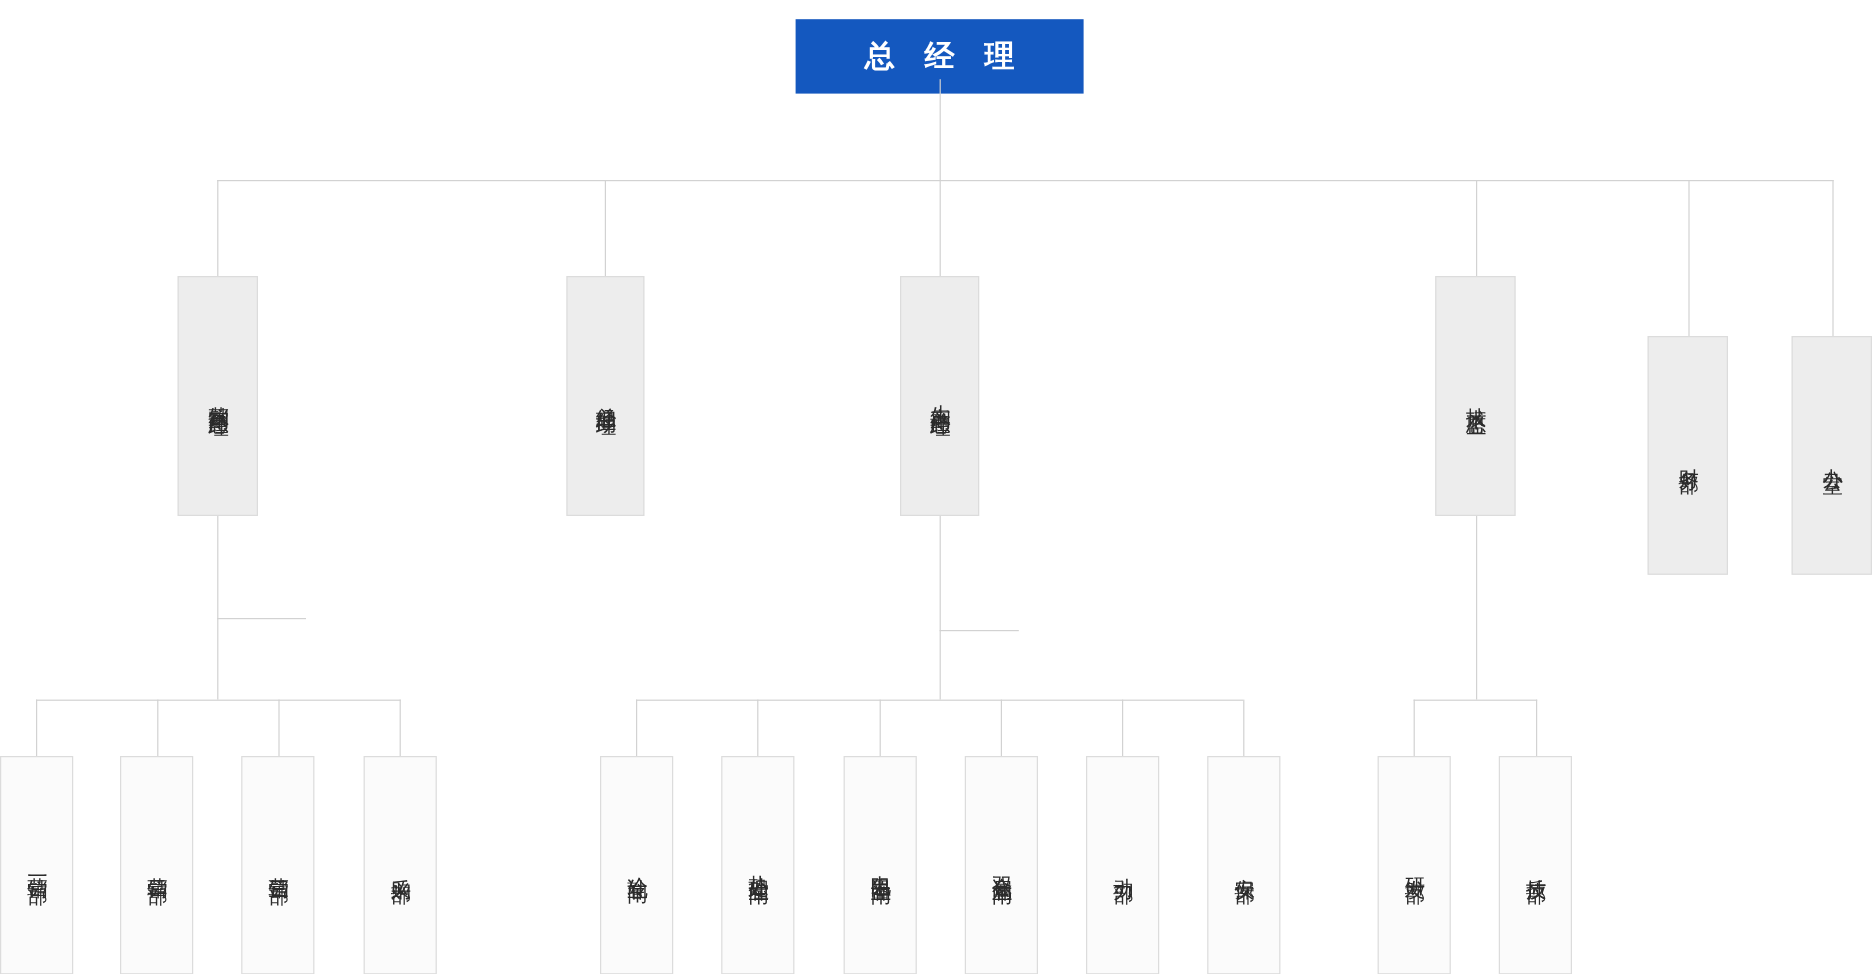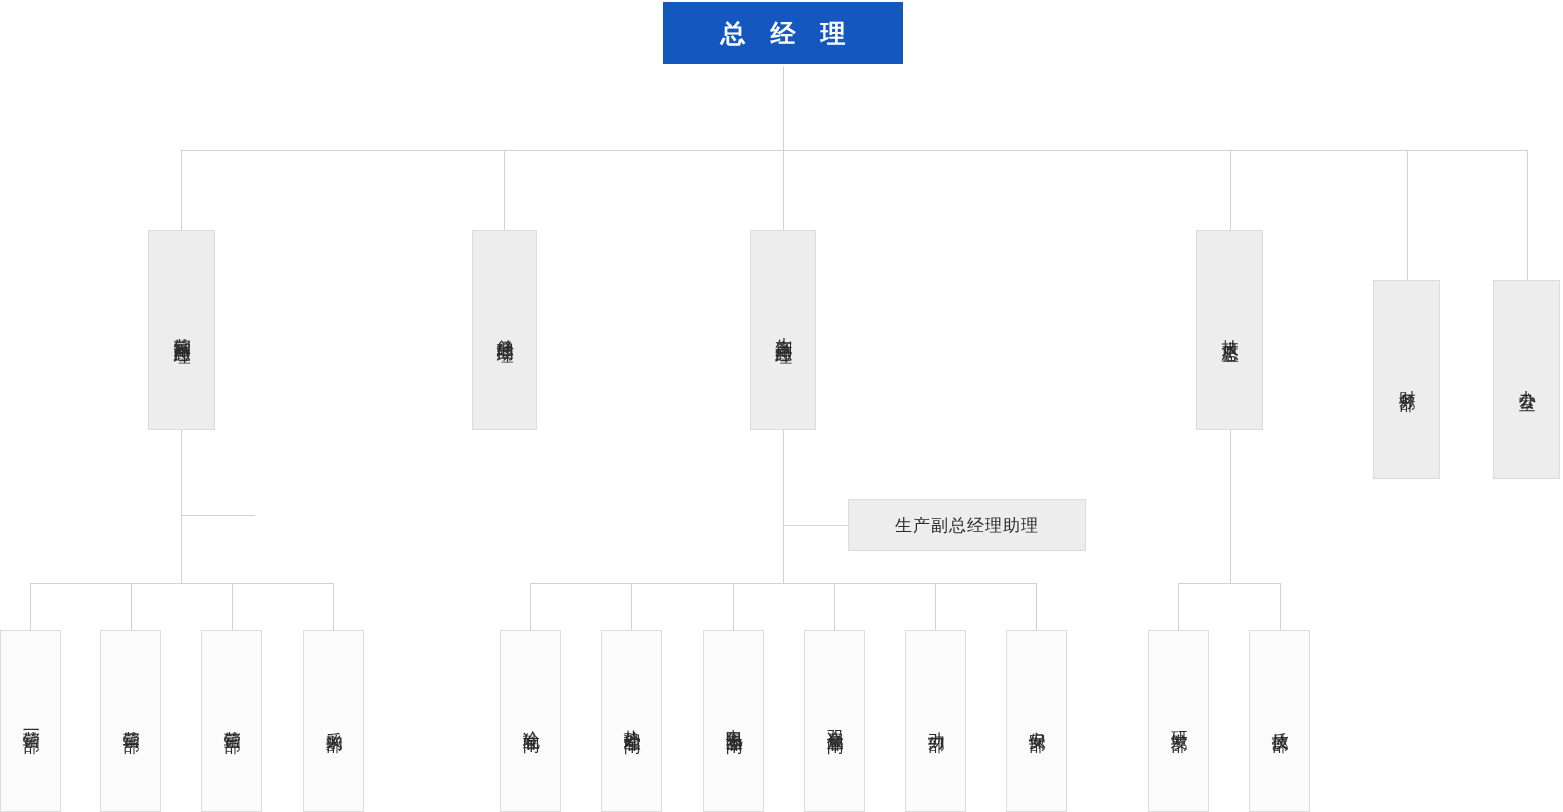--- a/index.html
+++ b/index.html
@@ -76,21 +76,21 @@
   .htext {
     white-space: nowrap;
     line-height: 1;
   }
 </style>
 </head>
 <body>
 
 <div id="org-chart">
 
-  <div class="node root" style="left:663px; top:2px; width:240px; height:62px;">
+  <div class="node root" style="left:663px; top:16px; width:240px; height:62px;">
     <span class="htext">总 经 理</span>
   </div>
 
   <div class="line v" style="left:783px; top:66px; height:84px;"></div>
 
   <div class="line h" style="left:181px; top:150px; width:1347px;"></div>
 
   <div class="line v" style="left:181px;  top:150px; height:80px;"></div>
   <div class="line v" style="left:504px;  top:150px; height:80px;"></div>
   <div class="line v" style="left:783px;  top:150px; height:80px;"></div>
@@ -142,23 +142,20 @@
   <div class="node leaf" style="left:201px; top:630px; width:61px; height:182px;">
     <span class="vtext">营销三部</span>
   </div>
   <div class="node leaf" style="left:303px; top:630px; width:61px; height:182px;">
     <span class="vtext">采购部</span>
   </div>
 
   <div class="line v" style="left:783px; top:430px; height:153px;"></div>
   <div class="line h" style="left:783px; top:525px; width:66px;"></div>
 
-  <div class="node assist" style="left:848px; top:499px; width:238px; height:52px;">
-    <span class="htext">生产副总经理助理</span>
-  </div>
 
   <div class="line h" style="left:530px; top:583px; width:506px;"></div>
   <div class="line v" style="left:530px;  top:583px; height:47px;"></div>
   <div class="line v" style="left:631px;  top:583px; height:47px;"></div>
   <div class="line v" style="left:733px;  top:583px; height:47px;"></div>
   <div class="line v" style="left:834px;  top:583px; height:47px;"></div>
   <div class="line v" style="left:935px;  top:583px; height:47px;"></div>
   <div class="line v" style="left:1036px; top:583px; height:47px;"></div>
 
   <div class="node leaf" style="left:500px;  top:630px; width:61px; height:182px;">

